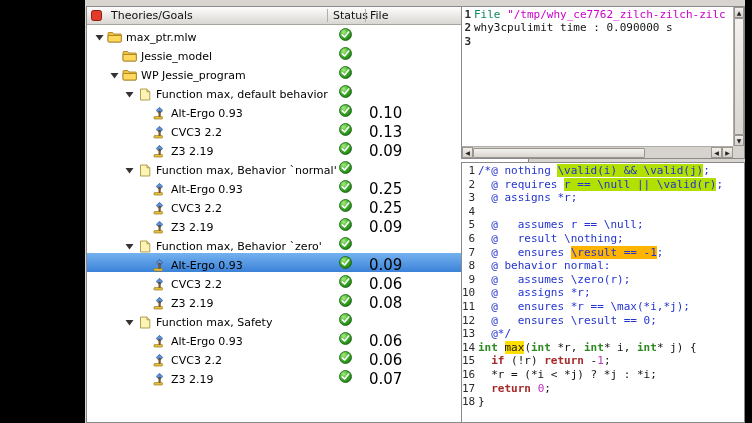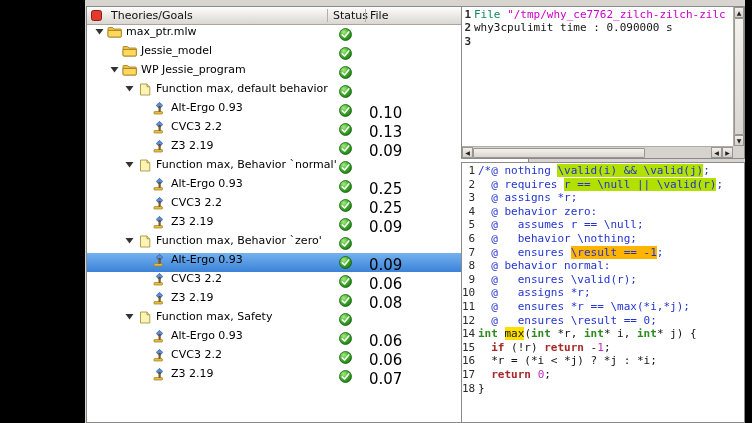--- a/index.html
+++ b/index.html
@@ -11,21 +11,21 @@
   
   .tree-panel{position:absolute;left:1px;top:6px;width:443px;height:417px;
               background:#fff;border:1px solid #8a8a8a;overflow:hidden}
   .tree-header{position:relative;height:18px;
                background:linear-gradient(#fdfdfd,#dad7d2);
                border-bottom:1px solid #a8a49e;font-size:11px;color:#111}
   .hdr-icon{position:absolute;left:4px;top:3px;width:11px;height:11px}
   .hdr-label{position:absolute;top:2px;white-space:nowrap}
   .col-sep{position:absolute;top:2px;bottom:2px;width:1px;background:#b3afa9}
   .tree-rows{position:absolute;top:18px;left:0;right:0;bottom:0;background:#fff}
-  .tree-row{position:relative;height:19px;display:flex;align-items:flex-start;
+  .tree-row{position:relative;height:19px;display:flex;align-items:flex-end;
             font-size:11px;color:#000;white-space:nowrap}
   .tree-row.selected{background:linear-gradient(#74b2ef,#3b82d8)}
   .indent{display:inline-block;height:1px;flex:none}
   .expander{width:13px;height:13px;flex:none;display:flex;align-items:center;justify-content:center}
   .node-icon{width:17px;height:14px;flex:none;display:flex;align-items:center;justify-content:center;margin-right:3px}
   .row-label{white-space:nowrap}
   .row-status{position:absolute;left:252px;top:3px;width:13px;height:13px}
   .row-time{position:absolute;left:282px;top:3px;font-size:15px}
 
   
@@ -587,29 +587,30 @@
       <span class="sb-btn">▶</span>
     </div>
     <div class="sb-corner"></div>
   </div>
 
   <div class="bottom-panel">
     <div class="src-area" id="src-area">
         <div class="code-line"><span class="gutter">1</span><span class="code-text"><span class="seg ann">/*@ nothing </span><span class="seg ann hl-green">\valid(i) &amp;&amp; \valid(j)</span><span class="seg ann">;</span></span></div>
         <div class="code-line"><span class="gutter">2</span><span class="code-text"><span class="seg ann">  @ requires </span><span class="seg ann hl-green">r == \null || \valid(r)</span><span class="seg ann">;</span></span></div>
         <div class="code-line"><span class="gutter">3</span><span class="code-text"><span class="seg ann">  @ assigns *r;</span></span></div>
-        <div class="code-line"><span class="gutter">4</span><span class="code-text"><span class="seg ann">  @ behavior zero:</span></span></div>
+        <div class="code-line"><span class="gutter">4</span></div>
         <div class="code-line"><span class="gutter">5</span><span class="code-text"><span class="seg ann">  @   assumes r == \null;</span></span></div>
-        <div class="code-line"><span class="gutter">6</span><span class="code-text"><span class="seg ann">  @   behavior \nothing;</span></span></div>
+        <div class="code-line"><span class="gutter">6</span><span class="code-text"><span class="seg ann">  @   result \nothing;</span></span></div>
         <div class="code-line"><span class="gutter">7</span><span class="code-text"><span class="seg ann">  @   ensures </span><span class="seg ann hl-orange">\result == -1</span><span class="seg ann">;</span></span></div>
         <div class="code-line"><span class="gutter">8</span><span class="code-text"><span class="seg ann">  @ behavior normal:</span></span></div>
-        <div class="code-line"><span class="gutter">9</span><span class="code-text"><span class="seg ann">  @   ensures \valid(r);</span></span></div>
+        <div class="code-line"><span class="gutter">9</span><span class="code-text"><span class="seg ann">  @   assumes \zero(r);</span></span></div>
         <div class="code-line"><span class="gutter">10</span><span class="code-text"><span class="seg ann">  @   assigns *r;</span></span></div>
         <div class="code-line"><span class="gutter">11</span><span class="code-text"><span class="seg ann">  @   ensures *r == \max(*i,*j);</span></span></div>
         <div class="code-line"><span class="gutter">12</span><span class="code-text"><span class="seg ann">  @   ensures \result == 0;</span></span></div>
+        <div class="code-line"><span class="gutter">13</span><span class="code-text"><span class="seg ann">  @*/</span></span></div>
         <div class="code-line"><span class="gutter">14</span><span class="code-text"><span class="seg type">int</span><span class="seg plain"> </span><span class="seg plain hl-yellow">max</span><span class="seg plain">(</span><span class="seg type">int</span><span class="seg plain"> *r, </span><span class="seg type">int</span><span class="seg plain">* i, </span><span class="seg type">int</span><span class="seg plain">* j) {</span></span></div>
         <div class="code-line"><span class="gutter">15</span><span class="code-text"><span class="seg plain">  </span><span class="seg kw">if</span><span class="seg plain"> (!r) </span><span class="seg kw">return</span><span class="seg plain"> -</span><span class="seg num">1</span><span class="seg plain">;</span></span></div>
         <div class="code-line"><span class="gutter">16</span><span class="code-text"><span class="seg plain">  *r = (*i &lt; *j) ? *j : *i;</span></span></div>
         <div class="code-line"><span class="gutter">17</span><span class="code-text"><span class="seg plain">  </span><span class="seg kw">return</span><span class="seg plain"> </span><span class="seg num">0</span><span class="seg plain">;</span></span></div>
         <div class="code-line"><span class="gutter">18</span><span class="code-text"><span class="seg plain">}</span></span></div>
       </div>
   </div>
 
 </div>
 

